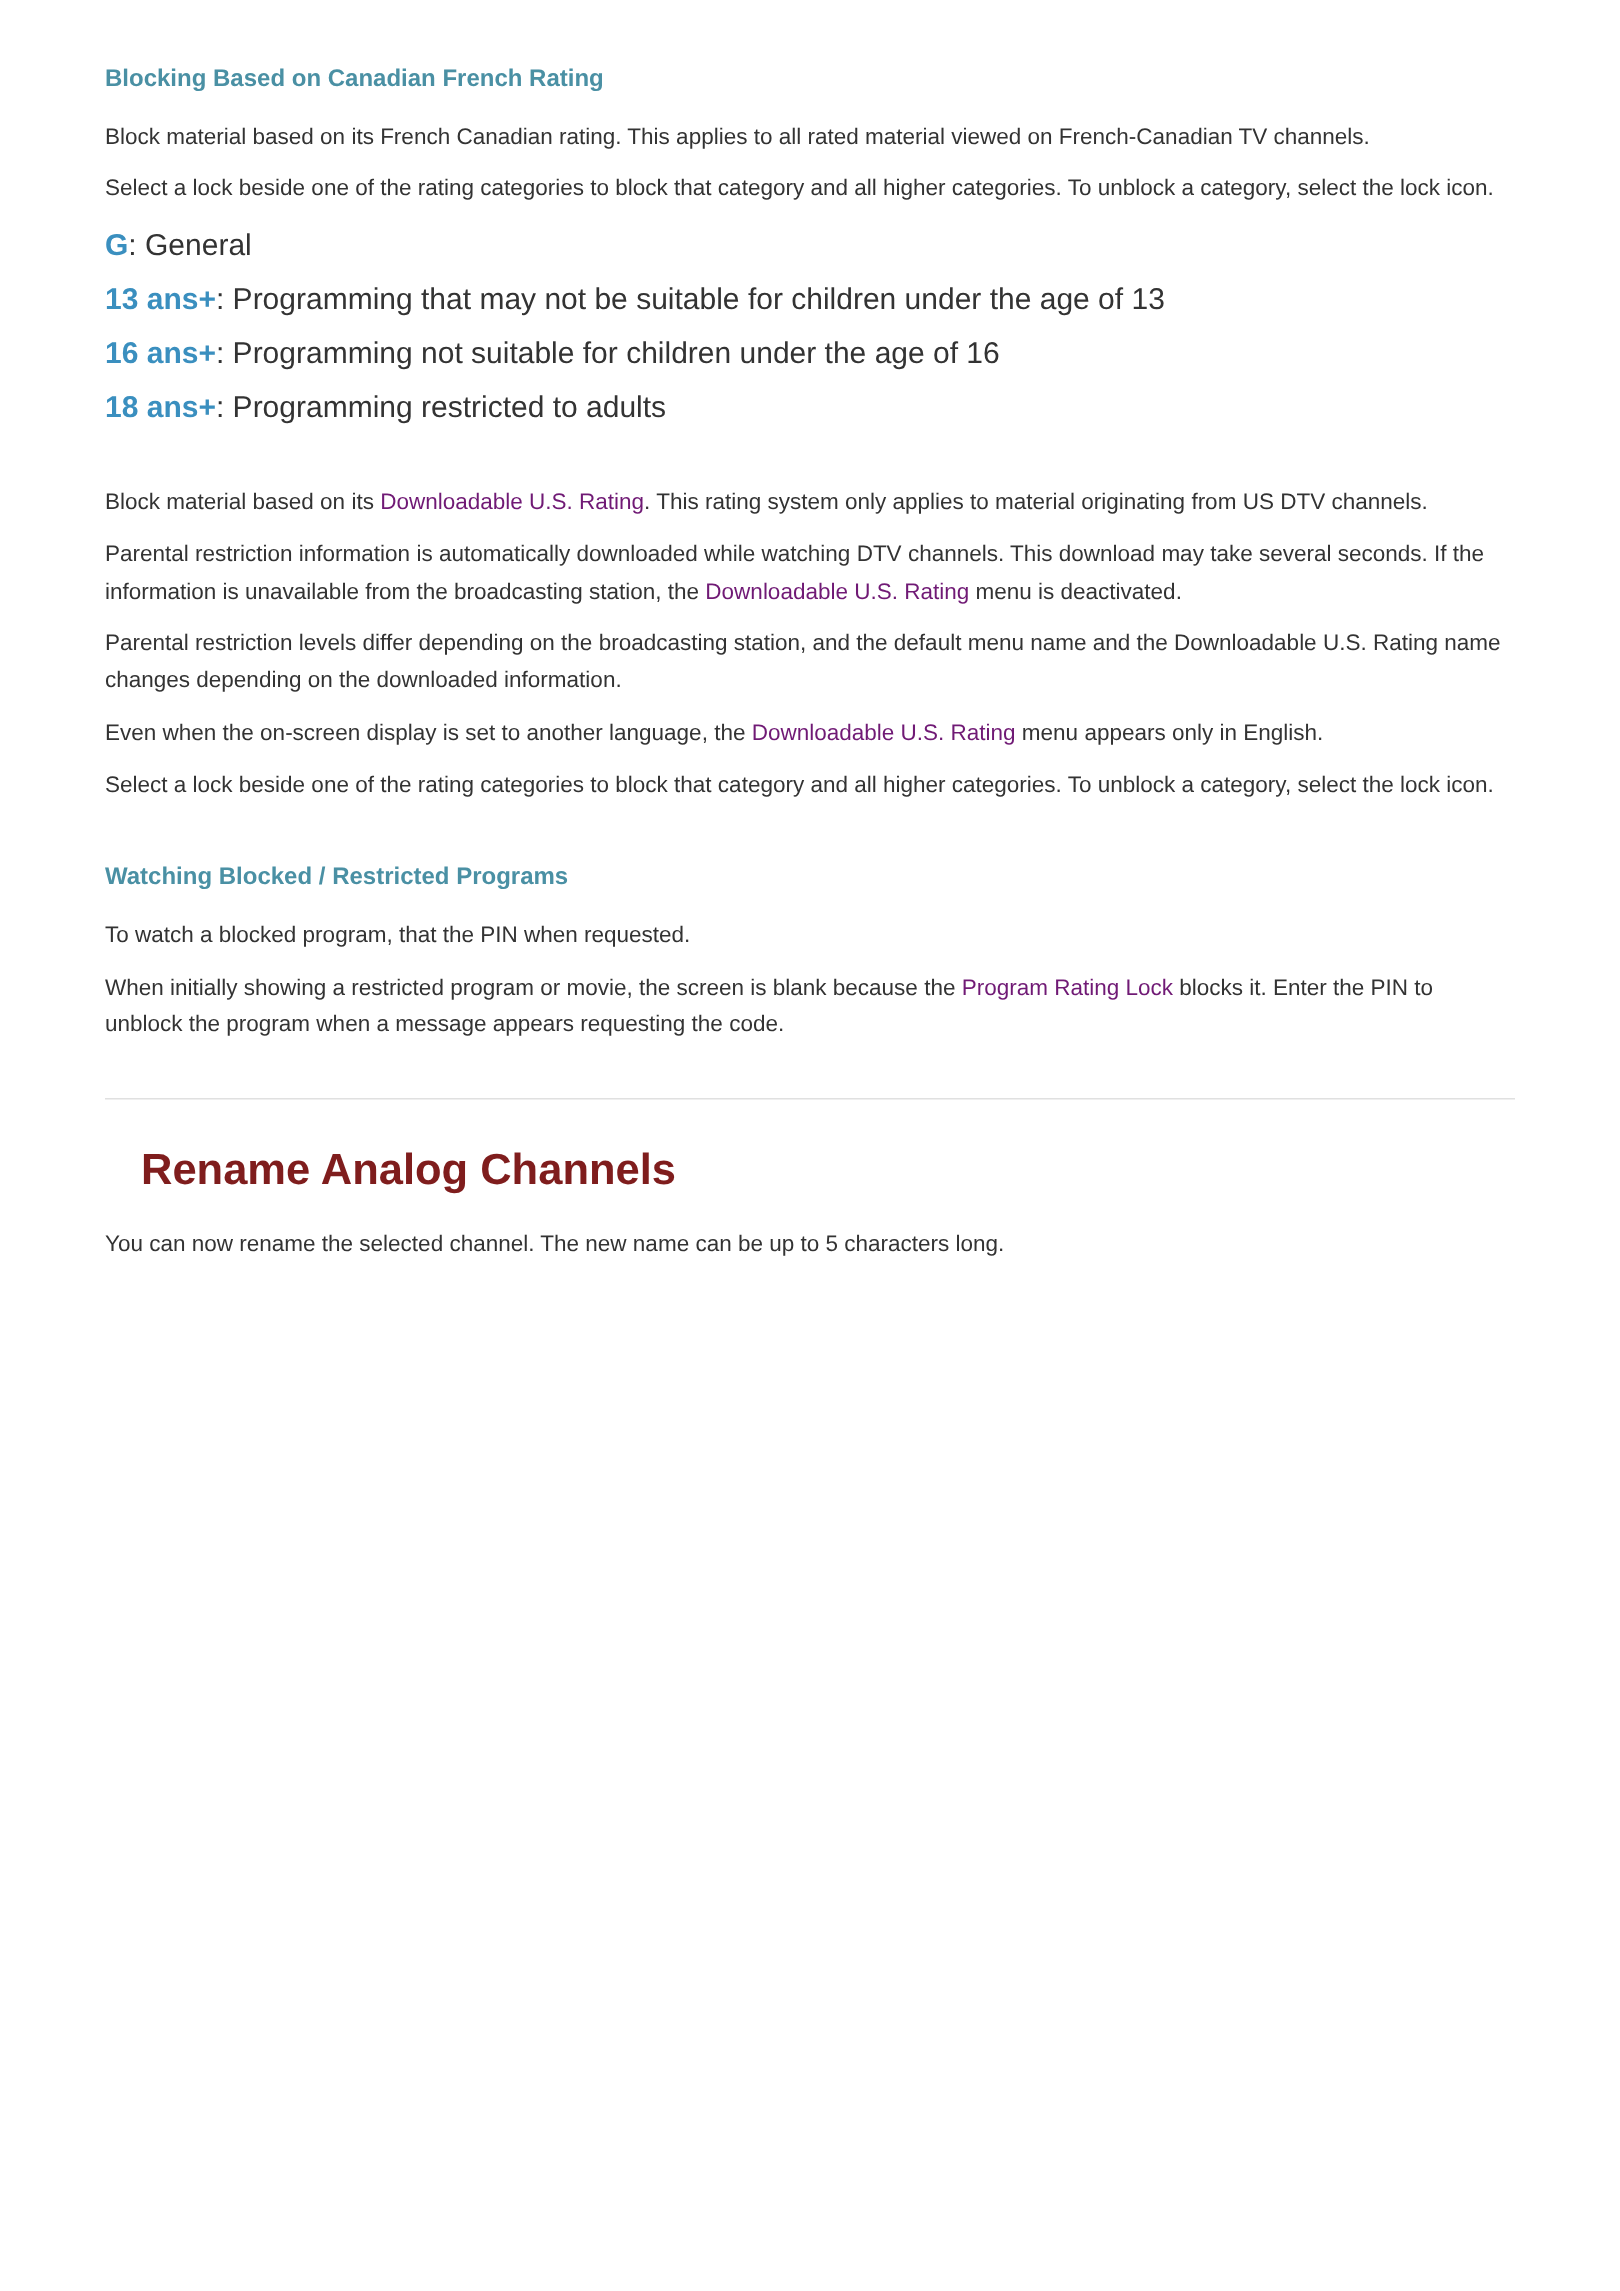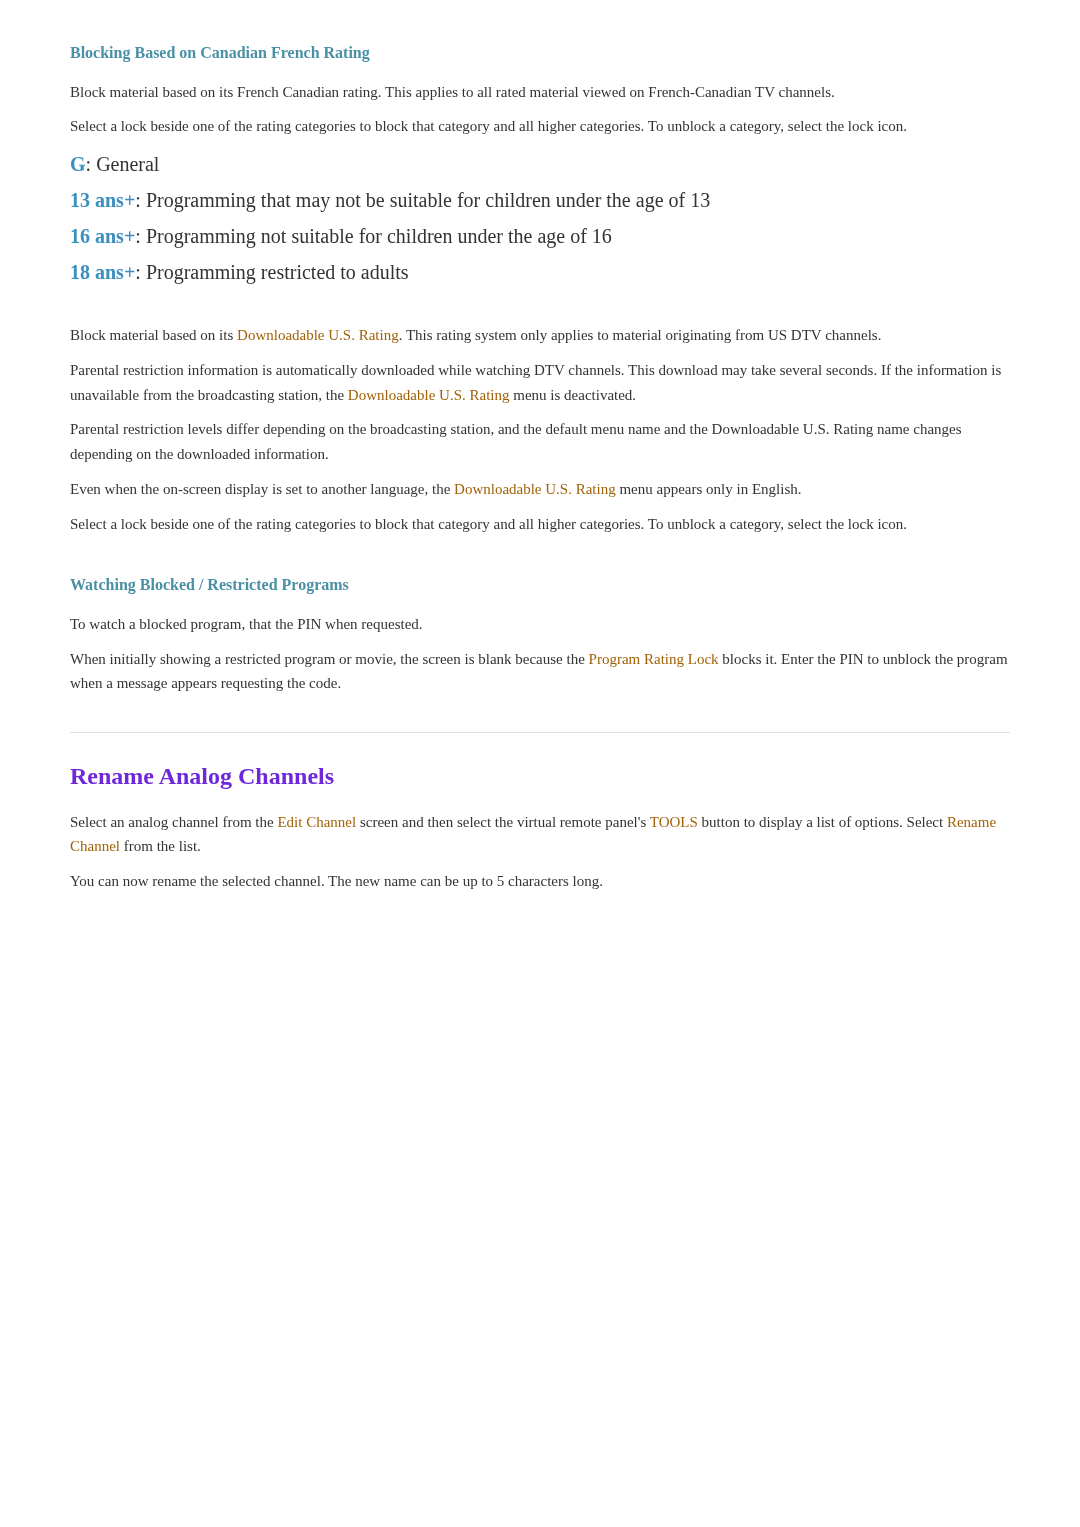--- a/index.html
+++ b/index.html
@@ -1,19 +1,18 @@
 <!DOCTYPE html>
 <html><head>
   <meta charset="utf-8">
   <style>
     * {
       margin: 0;
       padding: 0;
       box-sizing: border-box;
-      font-family: Liberation Serif, serif;
     }
 
     body {
       font-family: Arial, sans-serif;
       font-size: 15px;
       line-height: 1.6;
       color: #222;
       background: #fff;
       padding: 40px 70px;
       max-width: 1080px;
@@ -24,25 +23,26 @@
     }
 
     .section-heading {
       font-size: 16px;
       font-weight: bold;
       color: #4a90a4;
       margin-bottom: 14px;
     }
 
     .major-heading {
-      font-size: 24px;
+      font-size: 29px;
       font-weight: bold;
-      color: #6d28d9;
+      color: #7f1d1d;
       margin-bottom: 14px;
       margin-top: 10px;
+      margin-left: 24px;
     }
 
     p {
       margin-bottom: 10px;
       color: #333;
       font-size: 15px;
       line-height: 1.65;
     }
 
     .rating-item {
@@ -51,21 +51,21 @@
       color: #333;
       line-height: 1.5;
     }
 
     .rating-label {
       color: #3a8fbf;
       font-weight: bold;
     }
 
     .link-text {
-      color: #a16207;
+      color: #701a75;
     }
 
     .divider {
       border: none;
       border-top: 1px solid #e0e0e0;
       margin: 10px 0 24px 0;
     }
   </style>
 </head>
 <body>
@@ -115,18 +115,15 @@
   <p>
     When initially showing a restricted program or movie, the screen is blank because the <span class="link-text">Program Rating Lock</span> blocks it. Enter the PIN to unblock the program when a message appears requesting the code.
   </p>
 </div>
 
 <hr class="divider">
 
 <div class="section">
   <div class="major-heading">Rename Analog Channels</div>
   <p>
-    Select an analog channel from the <span class="link-text">Edit Channel</span> screen and then select the virtual remote panel's <span class="link-text">TOOLS</span> button to display a list of options. Select <span class="link-text">Rename Channel</span> from the list.
-  </p>
-  <p>
     You can now rename the selected channel. The new name can be up to 5 characters long.
   </p>
 </div>
 
 </body></html>

